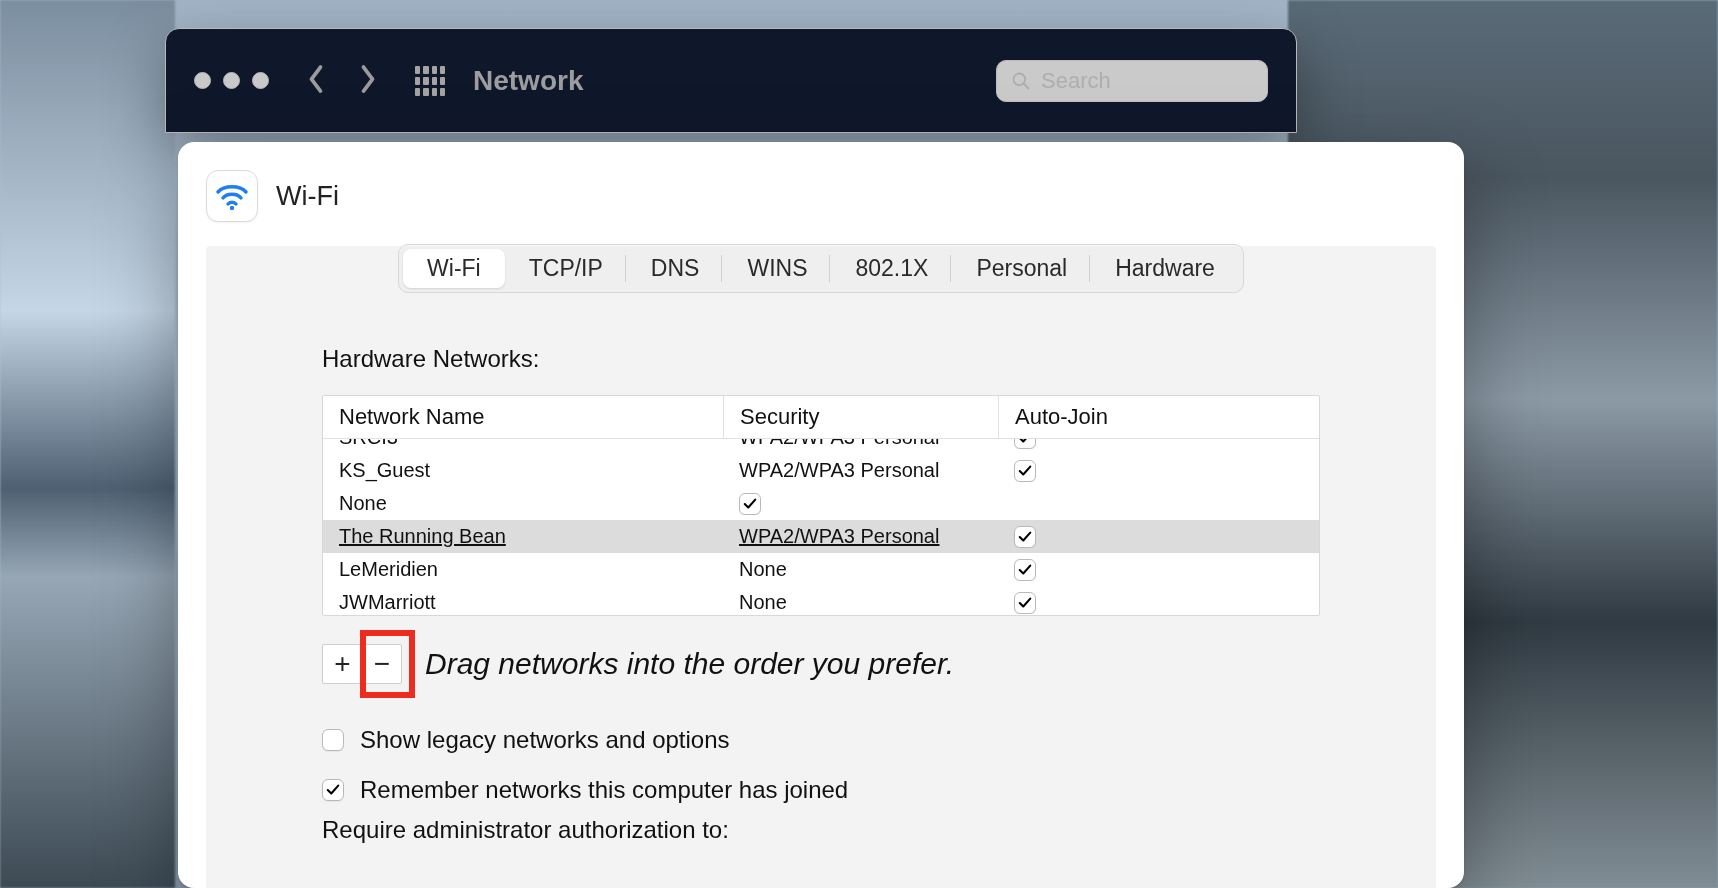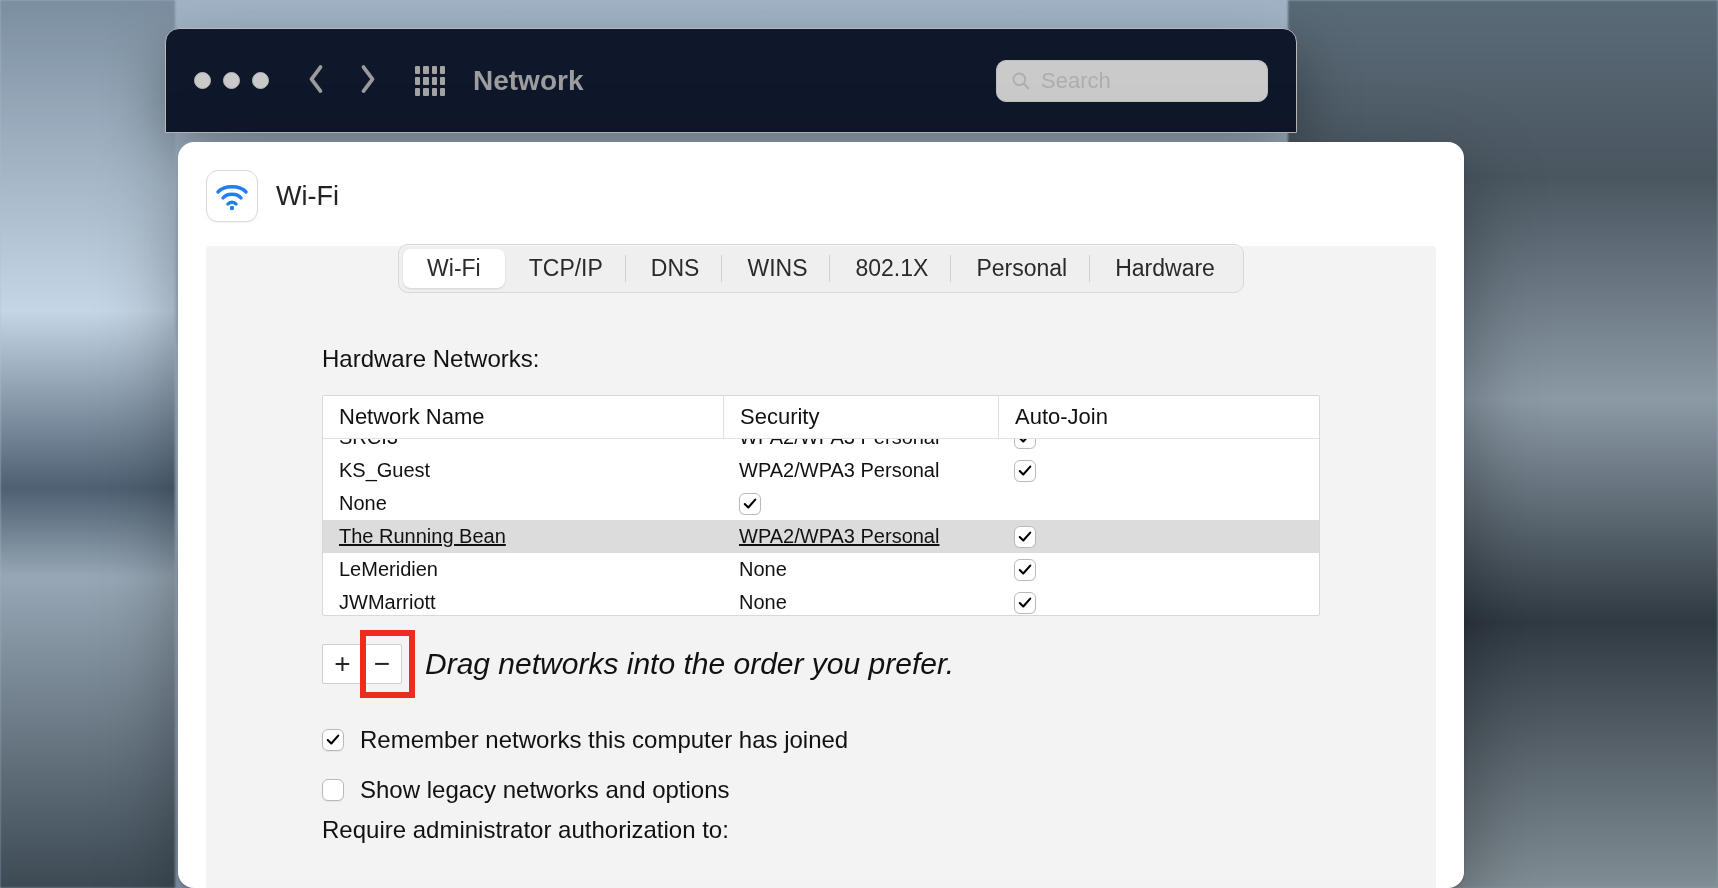--- a/index.html
+++ b/index.html
@@ -378,32 +378,32 @@
             <button class="sqbtn">
                 <span>−</span>
               </button>
           </div>
           <div class="annotation-box"></div>
           <span class="hint">Drag networks into the order you prefer.</span>
         </div>
 
         <div class="options">
           <label class="opt">
+            <span class="checkbox unchecked" id="legacy-cb">
+              
+            </span>
+            <span>Show legacy networks and options</span>
+          </label>
+          <label class="opt">
             <span class="checkbox" id="remember-cb">
               <svg viewBox="0 0 16 16">
                   <path d="M2 8 L6 12 L14 3" stroke="#000" stroke-width="2.4" fill="none" stroke-linecap="round" stroke-linejoin="round"></path>
                 </svg>
             </span>
             <span>Remember networks this computer has joined</span>
           </label>
-          <label class="opt">
-            <span class="checkbox unchecked" id="legacy-cb">
-              
-            </span>
-            <span>Show legacy networks and options</span>
-          </label>
         </div>
 
         <div class="req-label">Require administrator authorization to:</div>
       </div>
     </div>
   </div>
 </div>
 
 </body></html>

